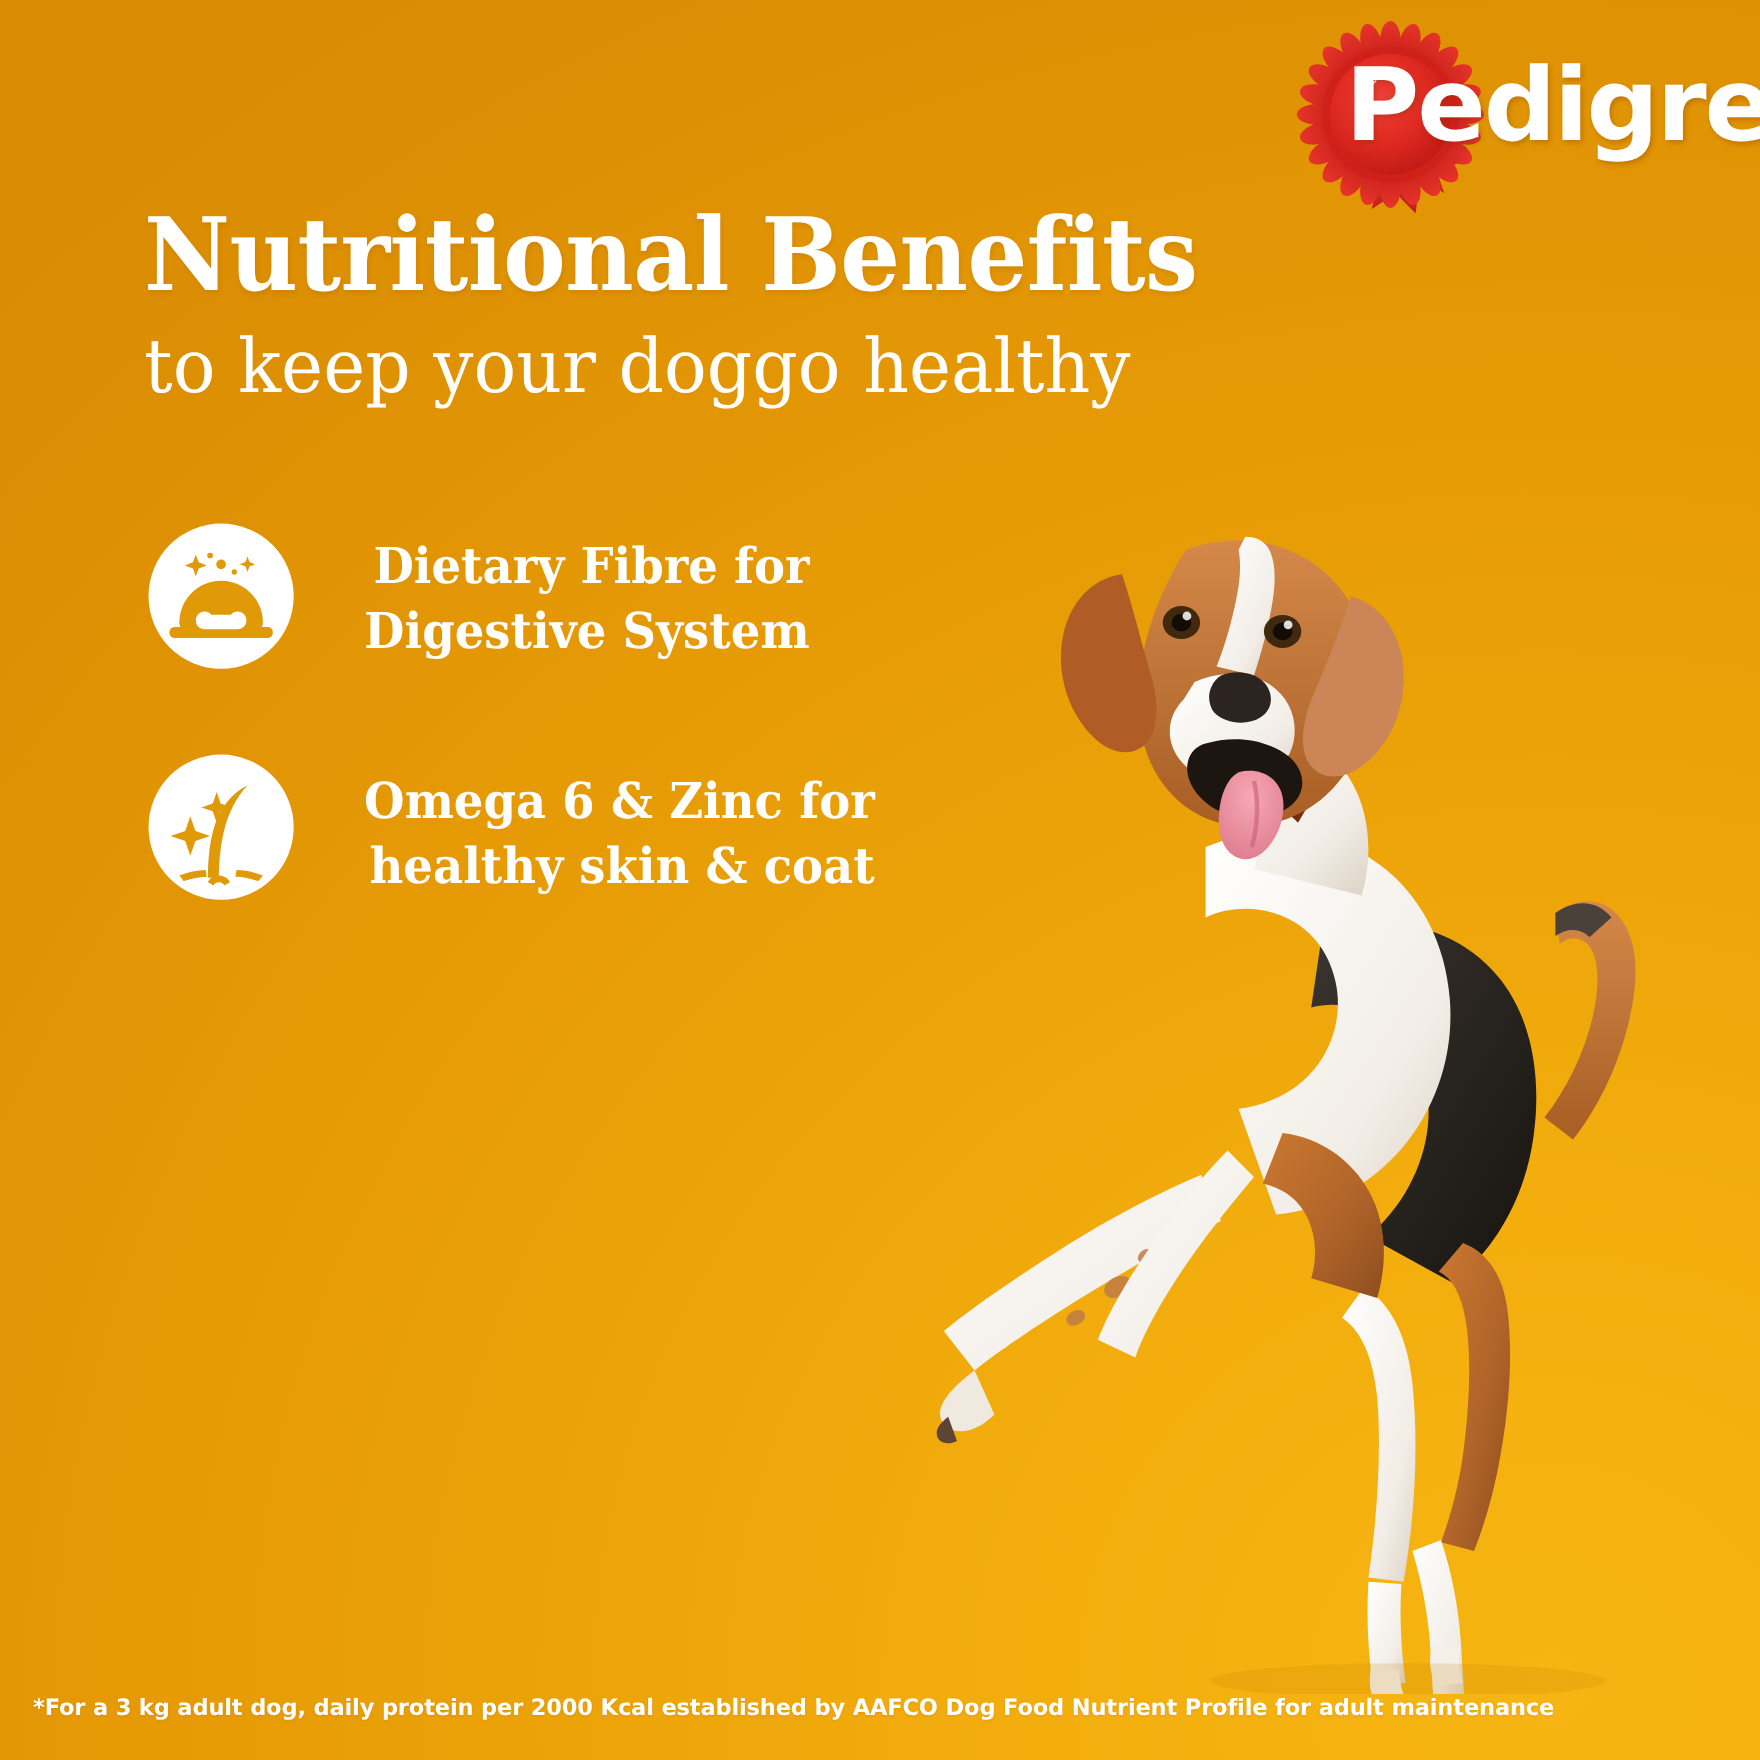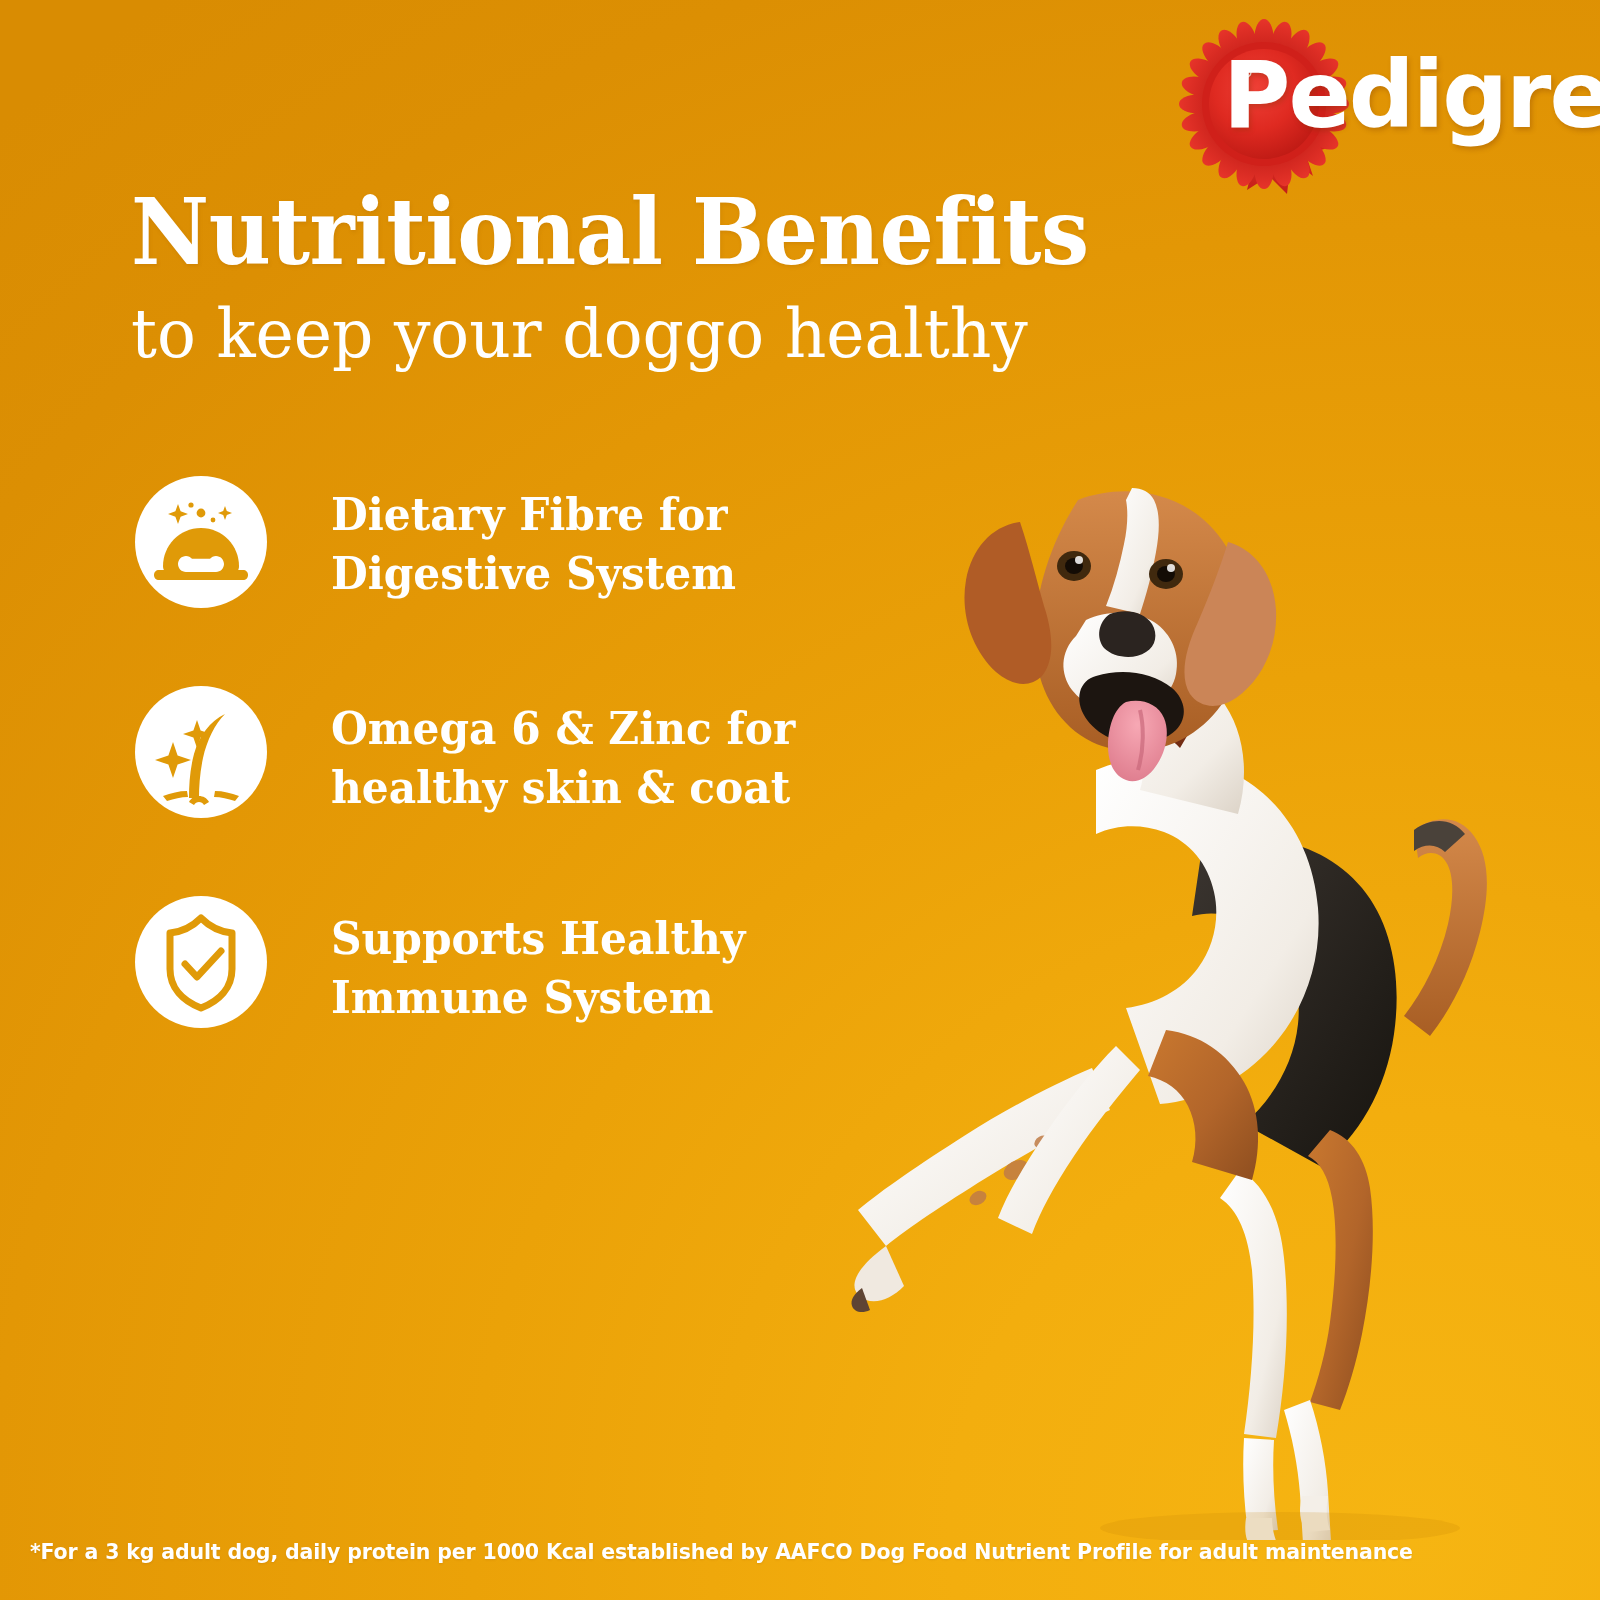--- a/index.html
+++ b/index.html
@@ -85,20 +85,21 @@
     transform-origin: left top;
     white-space: nowrap;
   }
 
   
   #benefits {
     position: absolute;
     left: 0;
     top: 468px;
     width: 960px;
+    text-align: right;
   }
   .benefit {
     position: relative;
     height: 210px;
   }
   .benefit .icon {
     position: absolute;
     left: 133px;
     top: 6px;
     width: 136px;
@@ -302,33 +303,20 @@
 
             <path d="M64 36l3.6 10.4L78 50l-10.4 3.6L64 64l-3.6-10.4L50 50l10.4-3.6z"></path>
             <path d="M40 58l4.6 13.4L58 76l-13.4 4.6L40 94l-4.6-13.4L22 76l13.4-4.6z"></path>
           </g>
         </svg>
       </span>
       <span class="label">Omega 6 &amp; Zinc for
 healthy skin &amp; coat</span>
     </div>
 
-    <div class="benefit b5">
-      <span class="icon">
-        <svg viewBox="0 0 136 136" xmlns="http://www.w3.org/2000/svg">
-          <circle cx="68" cy="68" r="66" fill="#ffffff"></circle>
-          <g fill="none" stroke="#E09A08" stroke-width="7" stroke-linecap="round" stroke-linejoin="round">
-            <path d="M68 24c-9 9-20 14-31 15v36c0 19 13 32 31 39 18-7 31-20 31-39V39c-11-1-22-6-31-15z"></path>
-            <path d="M52 70l12 13 24-26"></path>
-          </g>
-        </svg>
-      </span>
-      <span class="label">Supports Healthy
-Immune System</span>
-    </div>
   </div>
 
   <div id="dog">
     <svg viewBox="0 0 790 1070" xmlns="http://www.w3.org/2000/svg">
       <defs>
         <linearGradient id="tanG" x1="0" y1="0" x2="1" y2="1">
           <stop offset="0%" stop-color="#C9782F"></stop>
           <stop offset="55%" stop-color="#B2652A"></stop>
           <stop offset="100%" stop-color="#8E4E1F"></stop>
         </linearGradient>
@@ -407,15 +395,15 @@
       <ellipse cx="356" cy="104" rx="9" ry="8" fill="#130C05"></ellipse>
       <circle cx="361" cy="98" r="4" fill="#ffffff" opacity=".85"></circle>
 
       <path d="M210 52c-28 4-48 26-54 58-6 34 6 70 30 92 16 14 34 16 46 4 12-14 12-40 2-70-8-28-14-54-24-84z" fill="#B05C26"></path>
       <path d="M418 72c28 8 46 34 48 68 2 36-14 70-40 88-18 12-36 10-46-4-10-16-6-42 8-72 12-28 22-54 30-80z" fill="#CB8557"></path>
 
       <ellipse cx="470" cy="1058" rx="180" ry="16" fill="#C07F08" opacity=".18"></ellipse>
     </svg>
   </div>
 
-  <div id="footnote">*For a 3 kg adult dog, daily protein per 1000 Kcal established by AAFCO Dog Food Nutrient Profile for adult maintenance</div>
+  <div id="footnote">*For a 3 kg adult dog, daily protein per 2000 Kcal established by AAFCO Dog Food Nutrient Profile for adult maintenance</div>
 
 </div>
 
 </body></html>

